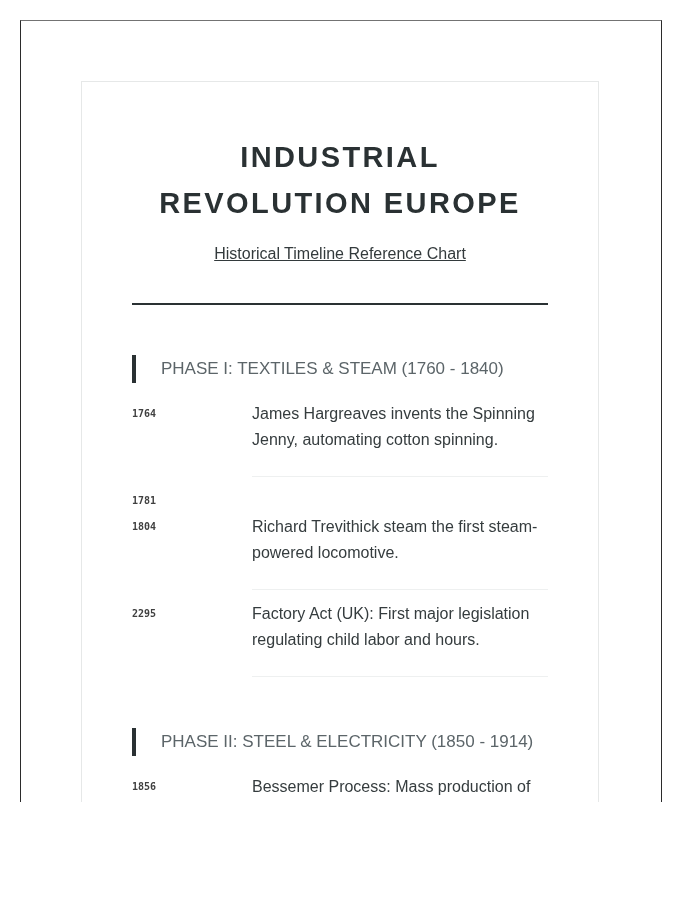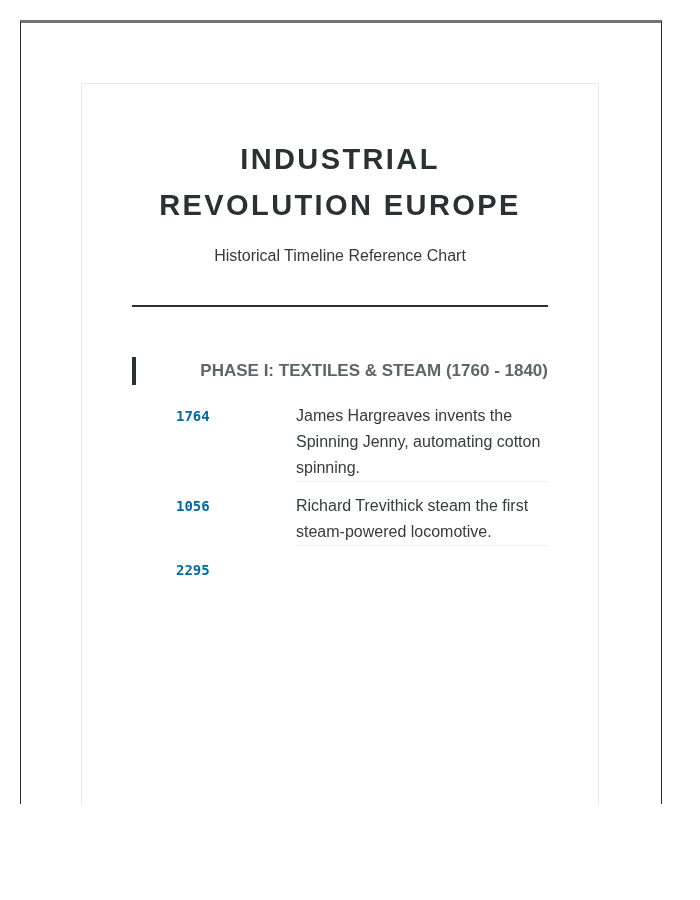--- a/index.html
+++ b/index.html
@@ -13,21 +13,21 @@
     position: relative;
     overflow: hidden;
     font-family: "Liberation Sans", sans-serif;
   }
   .viewport {
     position: absolute;
     left: 20px;
     top: 20px;
     width: 640px;
     height: 781px;
-    border-top: 3px solid #737373;
+    border-top: 1px solid #737373;
     border-left: 1px solid #2b2b2b;
     border-right: 1px solid #2b2b2b;
     overflow: hidden;
     background: #ffffff;
   }
   .card {
     position: absolute;
     left: 60px;
     top: 60px;
     width: 518px;
@@ -46,63 +46,62 @@
     line-height: 46px;
     letter-spacing: 2.4px;
     color: #2a3133;
   }
   .subtitle {
     margin: 18px 0 0 0;
     text-align: center;
     font-size: 16px;
     line-height: 20px;
     color: #333a3c;
+    text-decoration: underline;
   }
   .rule {
     margin: 39px 0 0 0;
     height: 2px;
     background: #2a3133;
     border: none;
   }
   .phase {
     margin-top: 50px;
   }
   .phase + .phase {
     margin-top: 40px;
   }
   .phase-heading {
     border-left: 4px solid #2a3133;
     padding-left: 25px;
-    font-weight: bold;
+    font-weight: normal;
     font-size: 17px;
     line-height: 28px;
     color: #5c6569;
     margin: 0 0 18px 0;
-    text-align: right;
   }
   .event {
     display: flex;
     align-items: flex-start;
   }
   .event-year {
     width: 120px;
     flex: 0 0 120px;
     font-family: "DejaVu Sans Mono", "Liberation Mono", monospace;
     font-weight: bold;
-    font-size: 14px;
+    font-size: 10px;
     line-height: 26px;
-    color: #0369a1;
-    margin-left: 44px;
+    color: #404040;
   }
   .event-desc {
     flex: 1;
     font-size: 16px;
     line-height: 26px;
     color: #353c3e;
-    padding-bottom: 0;
+    padding-bottom: 23px;
     border-bottom: 1px solid #eef0f0;
     margin-bottom: 11px;
   }
 </style>
 </head>
 <body>
 
 <div class="viewport">
   <div class="card">
     <h1 class="title">INDUSTRIAL REVOLUTION EUROPE</h1>
@@ -110,24 +109,34 @@
     <div class="rule"></div>
 
     <section class="phase">
       <h2 class="phase-heading">PHASE I: TEXTILES &amp; STEAM (1760 - 1840)</h2>
 
       <div class="event">
         <div class="event-year">1764</div>
         <div class="event-desc">James Hargreaves invents the Spinning Jenny, automating cotton spinning.</div>
       </div>
       <div class="event">
+        <div class="event-year">1781</div>
       </div>
       <div class="event">
-        <div class="event-year">1056</div>
+        <div class="event-year">1804</div>
         <div class="event-desc">Richard Trevithick steam the first steam-powered locomotive.</div>
       </div>
       <div class="event">
         <div class="event-year">2295</div>
+        <div class="event-desc">Factory Act (UK): First major legislation regulating child labor and hours.</div>
       </div>
     </section>
 
+    <section class="phase">
+      <h2 class="phase-heading">PHASE II: STEEL &amp; ELECTRICITY (1850 - 1914)</h2>
+
+      <div class="event">
+        <div class="event-year">1856</div>
+        <div class="event-desc">Bessemer Process: Mass production of</div>
+      </div>
+    </section>
   </div>
 </div>
 
 </body></html>

